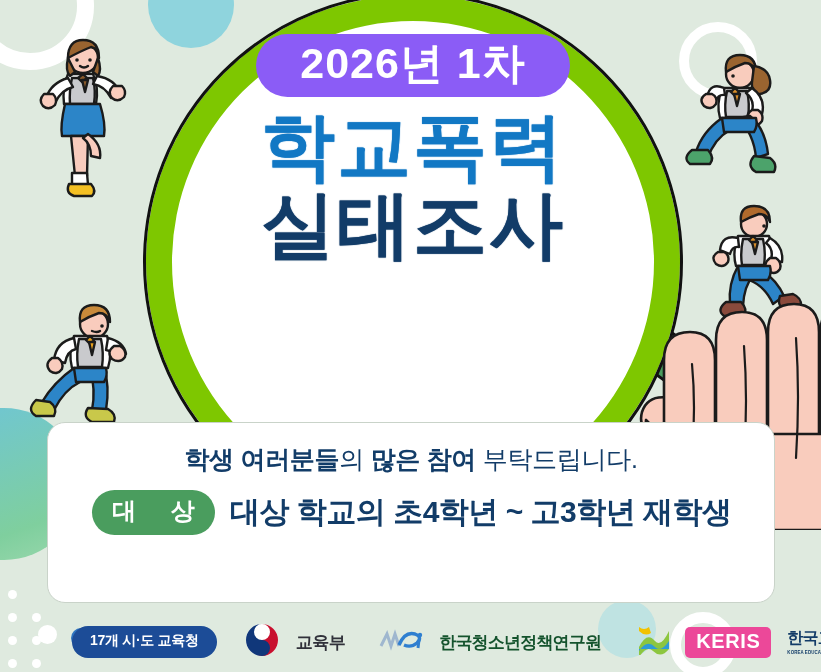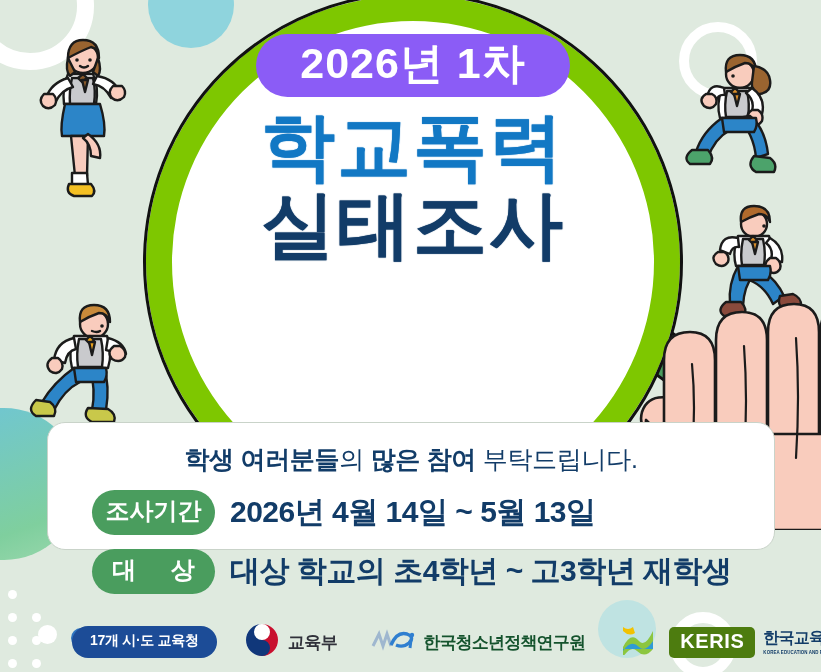--- a/index.html
+++ b/index.html
@@ -106,21 +106,21 @@
   
   .figure { position:absolute; z-index:5; }
   .fig-tl { left:14px; top:28px; }
   .fig-tr { left:678px; top:30px; }
   .fig-mr { left:700px; top:196px; }
   .fig-bl { left:18px; top:296px; }
 
   
   .card {
     position:absolute; left:47px; top:422px;
-    width:728px; height:128px;
+    width:728px; height:181px;
     background:#ffffff;
     border:1px solid #c9d3c9;
     border-radius:18px;
     z-index:8;
     padding:20px 0 0 0;
   }
   .card-line-1 {
     text-align:center;
     font-size:25px;
     color:#123c68;
@@ -164,39 +164,39 @@
     padding-left:72px;
   }
   .f-pill {
     background:#1c4c97; color:#fff;
     border-radius:20px;
     font-size:14px; font-weight:bold;
     padding:6px 18px 8px;
     white-space:nowrap;
     letter-spacing:-0.3px;
   }
-  .f-item { display:flex; align-items:center; }
+  .f-item { display:flex; align-items:center;gap:8px; }
   .f-gap-1 { margin-left:28px; }
   .f-gap-2 { margin-left:34px; }
   .f-gap-3 { margin-left:36px; }
   .f-label {
     font-size:17px; font-weight:bold; color:#30313a;
     margin-left:9px; white-space:nowrap; letter-spacing:-0.5px;
   }
   .f-label-nypi {
     font-size:17px; font-weight:bold; color:#14532d;
     margin-left:6px; white-space:nowrap; letter-spacing:-0.8px;
   }
   .keris-box {
-    background:#4d7c0f; color:#fff;
+    background:#ec4899; color:#fff;
     border-radius:5px;
     font-size:20px; font-weight:bold;
     letter-spacing:0.6px;
     padding:3px 11px 5px;
-    margin-left:14px;
+    margin-left:6px;
   }
   .keris-txt { margin-left:8px; }
   .keris-kr {
     font-size:16px; font-weight:bold; color:#123c68;
     letter-spacing:-0.8px; white-space:nowrap; line-height:1.05;
   }
   .keris-en {
     font-size:4.4px; font-weight:bold; color:#123c68;
     letter-spacing:0.1px; white-space:nowrap;
     transform:scale(1,1.35); transform-origin:left top;
@@ -357,24 +357,20 @@
         <path d="M48 140 q-14 -6 -20 -18"></path>
       </g>
     </svg>
   </div>
 
   <div class="card">
     <div class="card-line-1">
       <b>학생 여러분들</b><span class="norm">의 </span><b>많은 참여</b><span class="norm"> 부탁드립니다.</span>
     </div>
 
-    <div class="row">
-      <div class="badge">조사기간</div>
-      <div class="row-val">2026년 4월 14일 ~ 5월 13일</div>
-    </div>
 
     <div class="row">
       <div class="badge wide-sp">대 상</div>
       <div class="row-val">대상 학교의 초4학년 ~ 고3학년 재학생</div>
     </div>
   </div>
 
   <div class="footer">
 
     <div class="f-pill">17개 시·도 교육청</div>

